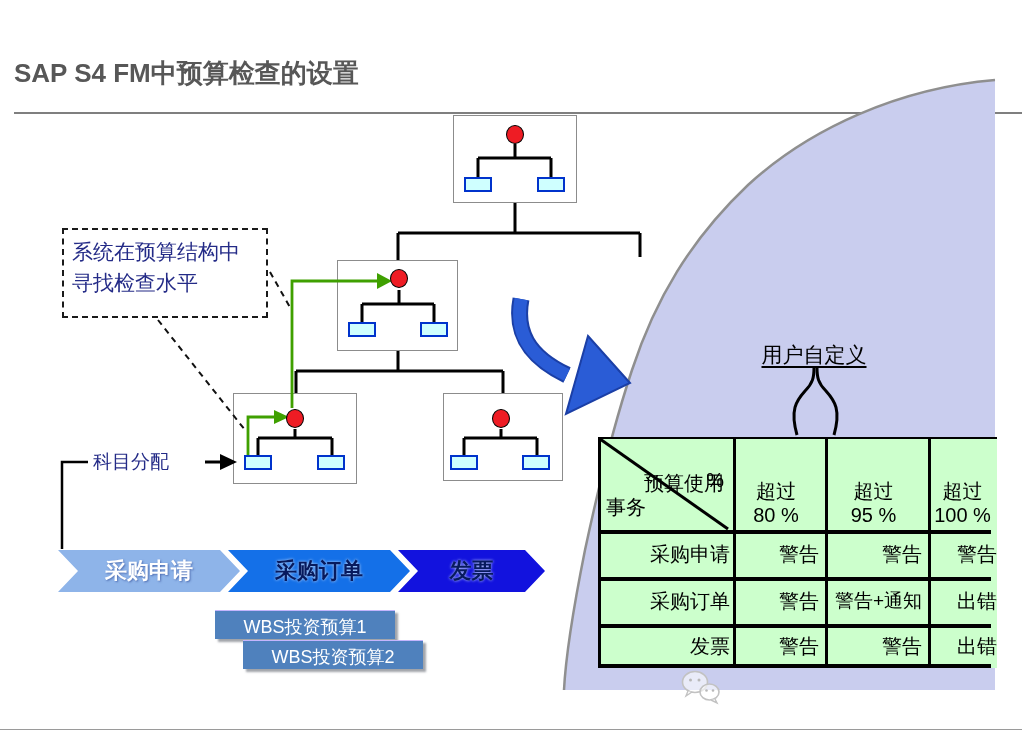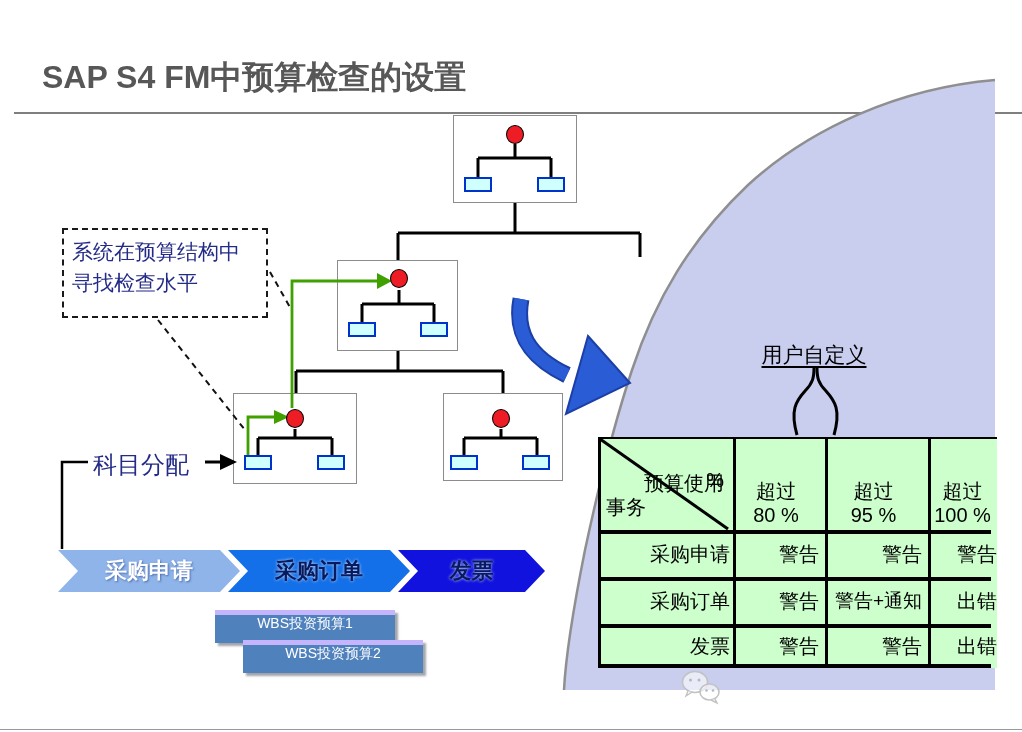--- a/index.html
+++ b/index.html
@@ -1,20 +1,20 @@
 <!DOCTYPE html>
 <html><head>
 <meta charset="utf-8">
 <style>
   html,body{margin:0;padding:0;background:#fff;}
   .slide{position:relative;width:1022px;height:732px;background:#fff;overflow:hidden;
          font-family:"Liberation Sans",sans-serif;}
   .abs{position:absolute;}
   .title{left:14px;top:16px;font-size:33px;font-weight:bold;color:#575757;letter-spacing:1px;}
-  .subtitle{left:14px;top:56px;font-size:32px;font-weight:bold;color:#575757;margin-left:28px;}
+  .subtitle{left:14px;top:56px;font-size:26px;font-weight:bold;color:#575757;}
   .title-rule{left:14px;top:112px;width:1008px;height:0;border-top:2px solid #7f7f7f;z-index:0;}
   .bottom-rule{left:0;top:729px;width:1022px;height:0;border-top:1px solid #9a9a9a;z-index:0;}
   .bg-shape{left:0;top:0;z-index:1;pointer-events:none;}
   .overlay{left:0;top:0;z-index:3;pointer-events:none;}
   .nodebox{background:#fff;border:1.5px solid #8c8c8c;z-index:2;box-sizing:border-box;}
   .circle{width:18px;height:19px;background:#ee1c24;border:1.5px solid #000;border-radius:50%;
           z-index:4;box-sizing:border-box;}
   .leaf{width:28px;height:15px;background:#cfffff;border:2px solid #0033cc;z-index:4;box-sizing:border-box;}
   .navy{color:#242b87;}
   .callout{left:62px;top:228px;width:206px;height:90px;border:2px dashed #1a1a1a;background:#fff;
@@ -24,23 +24,23 @@
         font-size:22px;font-weight:bold;}
   .chev1{left:58px;width:182px;background:#8eb4e9;color:#ffffff;
          clip-path:polygon(0 0,162px 0,100% 50%,162px 100%,0 100%,20px 50%);
          text-shadow:1px 1px 2px rgba(70,100,170,.85);}
   .chev2{left:228px;width:182px;background:#1470e8;color:#071a5e;
          clip-path:polygon(0 0,162px 0,100% 50%,162px 100%,0 100%,20px 50%);
          text-shadow:0 0 3px rgba(215,232,255,.95);}
   .chev3{left:398px;width:147px;background:#1212de;color:#071a5e;
          clip-path:polygon(0 0,127px 0,100% 50%,127px 100%,0 100%,20px 50%);
          text-shadow:0 0 3px rgba(215,232,255,.95);}
-  .wbs{width:180px;height:28px;background:#4f81bd;color:#fff;font-size:14px;z-index:2;
-       display:flex;align-items:flex-start;justify-content:center;
-       box-shadow:3px 3px 2px rgba(110,115,125,.65);border-top:5px solid #c4b5fd;}
+  .wbs{width:180px;height:28px;background:#4f81bd;color:#fff;font-size:18px;z-index:2;
+       display:flex;align-items:flex-end;justify-content:center;
+       box-shadow:3px 3px 2px rgba(110,115,125,.65);border-top:1px solid #c4b5fd;}
   .table{left:598px;top:437px;width:399px;height:231px;background:#ccffcc;z-index:2;
          border-left:3px solid #000;border-top:2px solid #000;box-sizing:border-box;}
   .tdiv{position:absolute;background:#000;}
   .cell{position:absolute;z-index:2;display:flex;align-items:center;justify-content:flex-end;
         font-size:20px;color:#000;white-space:nowrap;}
   .hdrcell{flex-direction:column;line-height:24px;}
   .user-def{left:753px;top:341px;width:122px;text-align:center;font-size:21px;color:#000;
             text-decoration:underline;text-underline-offset:4px;z-index:4;}
   .footer-text{left:726px;top:672px;font-size:23px;color:#f2f2f2;z-index:4;letter-spacing:.5px;
                text-shadow:-1px -1px 0 #cfcfcf,1px 1px 1px #8f8f8f,0 0 1px #a8a8a8;}
@@ -169,21 +169,21 @@
 
   <div class="abs leaf" style="left:464px;top:177px;"></div>
   <div class="abs leaf" style="left:537px;top:177px;"></div>
   <div class="abs leaf" style="left:348px;top:322px;"></div>
   <div class="abs leaf" style="left:420px;top:322px;"></div>
   <div class="abs leaf" style="left:244px;top:455px;"></div>
   <div class="abs leaf" style="left:317px;top:455px;"></div>
   <div class="abs leaf" style="left:450px;top:455px;"></div>
   <div class="abs leaf" style="left:522px;top:455px;"></div>
 
-  <div class="abs lbl navy" style="left:93px;top:449px;font-size:24px;">科目分配</div>
+  <div class="abs lbl navy" style="left:93px;top:449px;font-size:19px;">科目分配</div>
   <div class="abs user-def">用户自定义</div>
 
   <svg class="abs" style="left:680px;top:669px;z-index:4;" width="42" height="38" viewBox="0 0 42 38">
     <ellipse cx="15" cy="13" rx="12.5" ry="10.5" fill="rgba(255,255,255,0.6)" stroke="#c2c2c2" stroke-width="1.6"></ellipse>
     <path d="M8 22 L6 27 L12 23" fill="rgba(255,255,255,0.6)" stroke="#c2c2c2" stroke-width="1.4"></path>
     <circle cx="10.5" cy="11" r="1.5" fill="#b8b8b8"></circle>
     <circle cx="19" cy="11" r="1.5" fill="#b8b8b8"></circle>
     <ellipse cx="29.5" cy="23" rx="9.5" ry="8" fill="rgba(255,255,255,0.6)" stroke="#c2c2c2" stroke-width="1.6"></ellipse>
     <path d="M35 30 L37 34 L31 31" fill="rgba(255,255,255,0.6)" stroke="#c2c2c2" stroke-width="1.4"></path>
     <circle cx="26.5" cy="21.5" r="1.3" fill="#b8b8b8"></circle>

